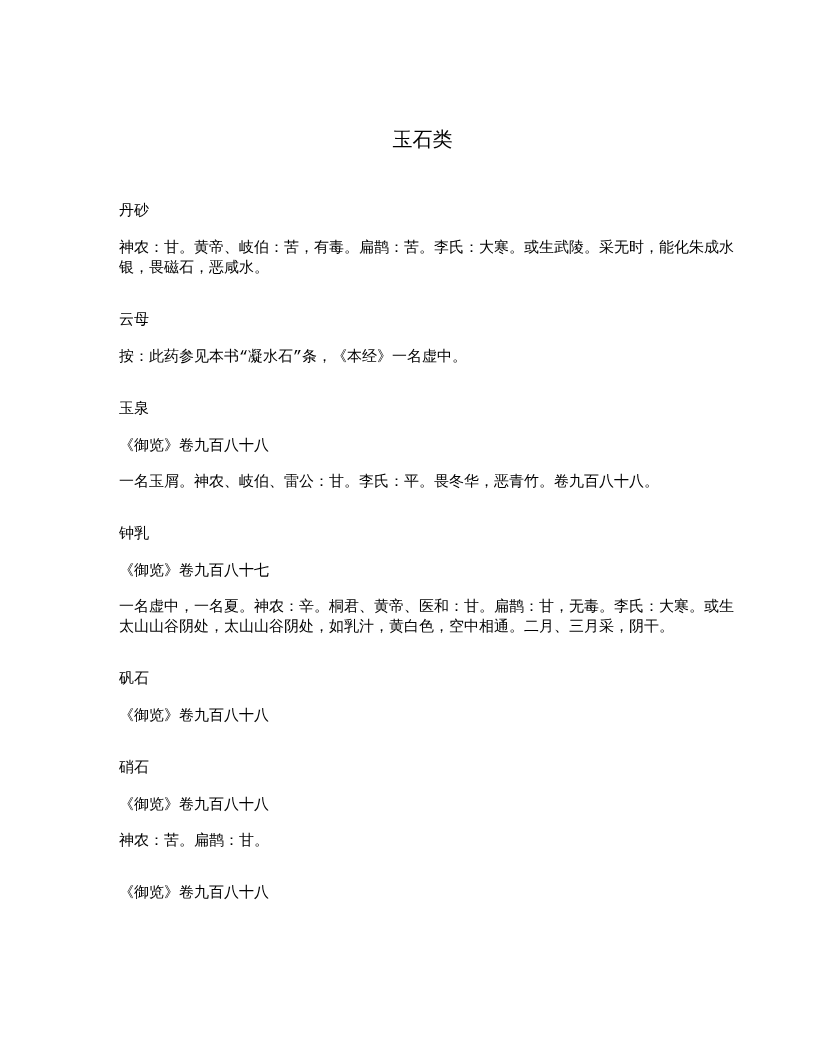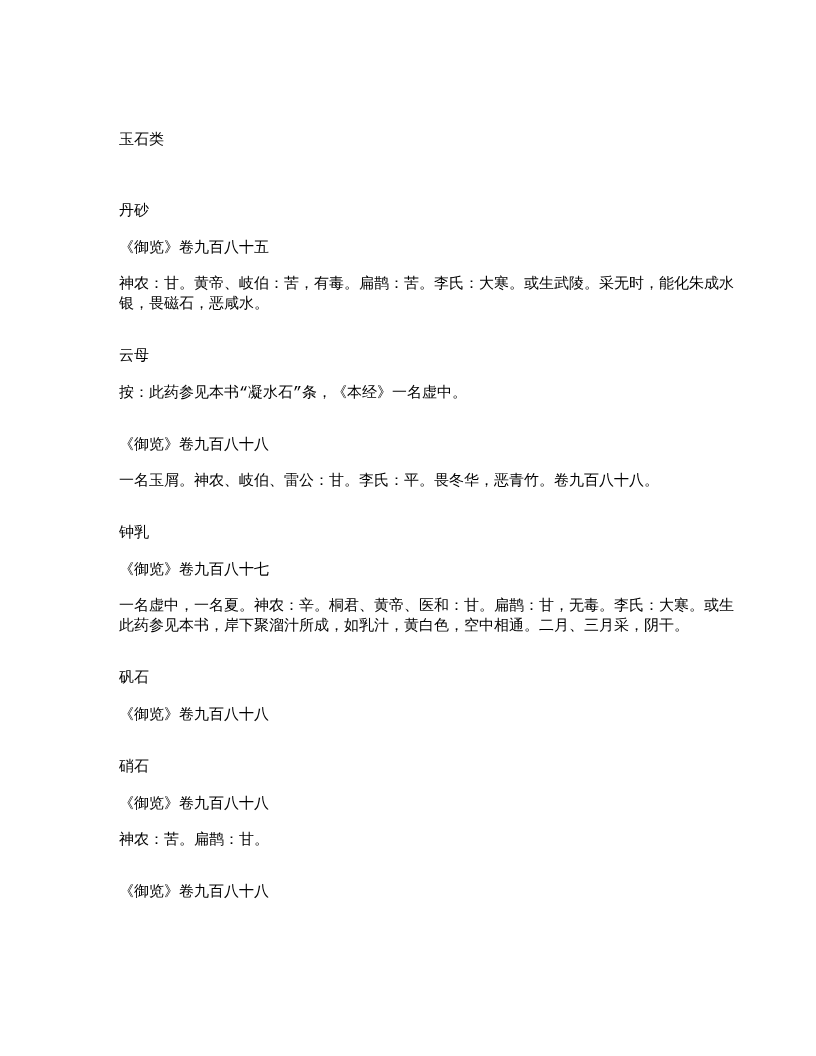--- a/index.html
+++ b/index.html
@@ -20,22 +20,23 @@
   }
   .content {
     position: absolute;
     top: 129px;
     left: 119px;
     right: 90px;
   }
   .category-title {
     margin: 0 0 53px 0;
     font-weight: normal;
-    font-size: 15px;
+    font-size: 20px;
     line-height: 20px;
+    text-align: center;
   }
   .entry { margin: 0; font-family: Liberation Mono, monospace; }
   .entry + .entry { margin-top: 32px; }
   .entry-name {
     margin: 0;
   }
   .entry-source,
   .entry-body {
     margin: 17px 0 0 0;
     white-space: pre;
@@ -47,40 +48,40 @@
 </head>
 <body>
 
 <div class="page">
   <div class="content">
 
     <div class="category-title">玉石类</div>
 
     <div class="entry">
       <div class="entry-name">丹砂</div>
-      <div class="entry-source">《御览》卷九百八十五</div>
       <div class="entry-body">神农：甘。黄帝、岐伯：苦，有毒。扁鹊：苦。李氏：大寒。或生武陵。采无时，能化朱成水
 银，畏磁石，恶咸水。</div>
     </div>
 
     <div class="entry">
       <div class="entry-name">云母</div>
       <div class="entry-body">按：此药参见本书“凝水石”条，《本经》一名虚中。</div>
     </div>
 
     <div class="entry">
+      <div class="entry-name">玉泉</div>
       <div class="entry-source">《御览》卷九百八十八</div>
       <div class="entry-body">一名玉屑。神农、岐伯、雷公：甘。李氏：平。畏冬华，恶青竹。卷九百八十八。</div>
     </div>
 
     <div class="entry">
       <div class="entry-name">钟乳</div>
       <div class="entry-source">《御览》卷九百八十七</div>
       <div class="entry-body">一名虚中，一名夏。神农：辛。桐君、黄帝、医和：甘。扁鹊：甘，无毒。李氏：大寒。或生
-此药参见本书，岸下聚溜汁所成，如乳汁，黄白色，空中相通。二月、三月采，阴干。</div>
+太山山谷阴处，太山山谷阴处，如乳汁，黄白色，空中相通。二月、三月采，阴干。</div>
     </div>
 
     <div class="entry">
       <div class="entry-name">矾石</div>
       <div class="entry-source">《御览》卷九百八十八</div>
     </div>
 
     <div class="entry">
       <div class="entry-name">硝石</div>
       <div class="entry-source">《御览》卷九百八十八</div>

